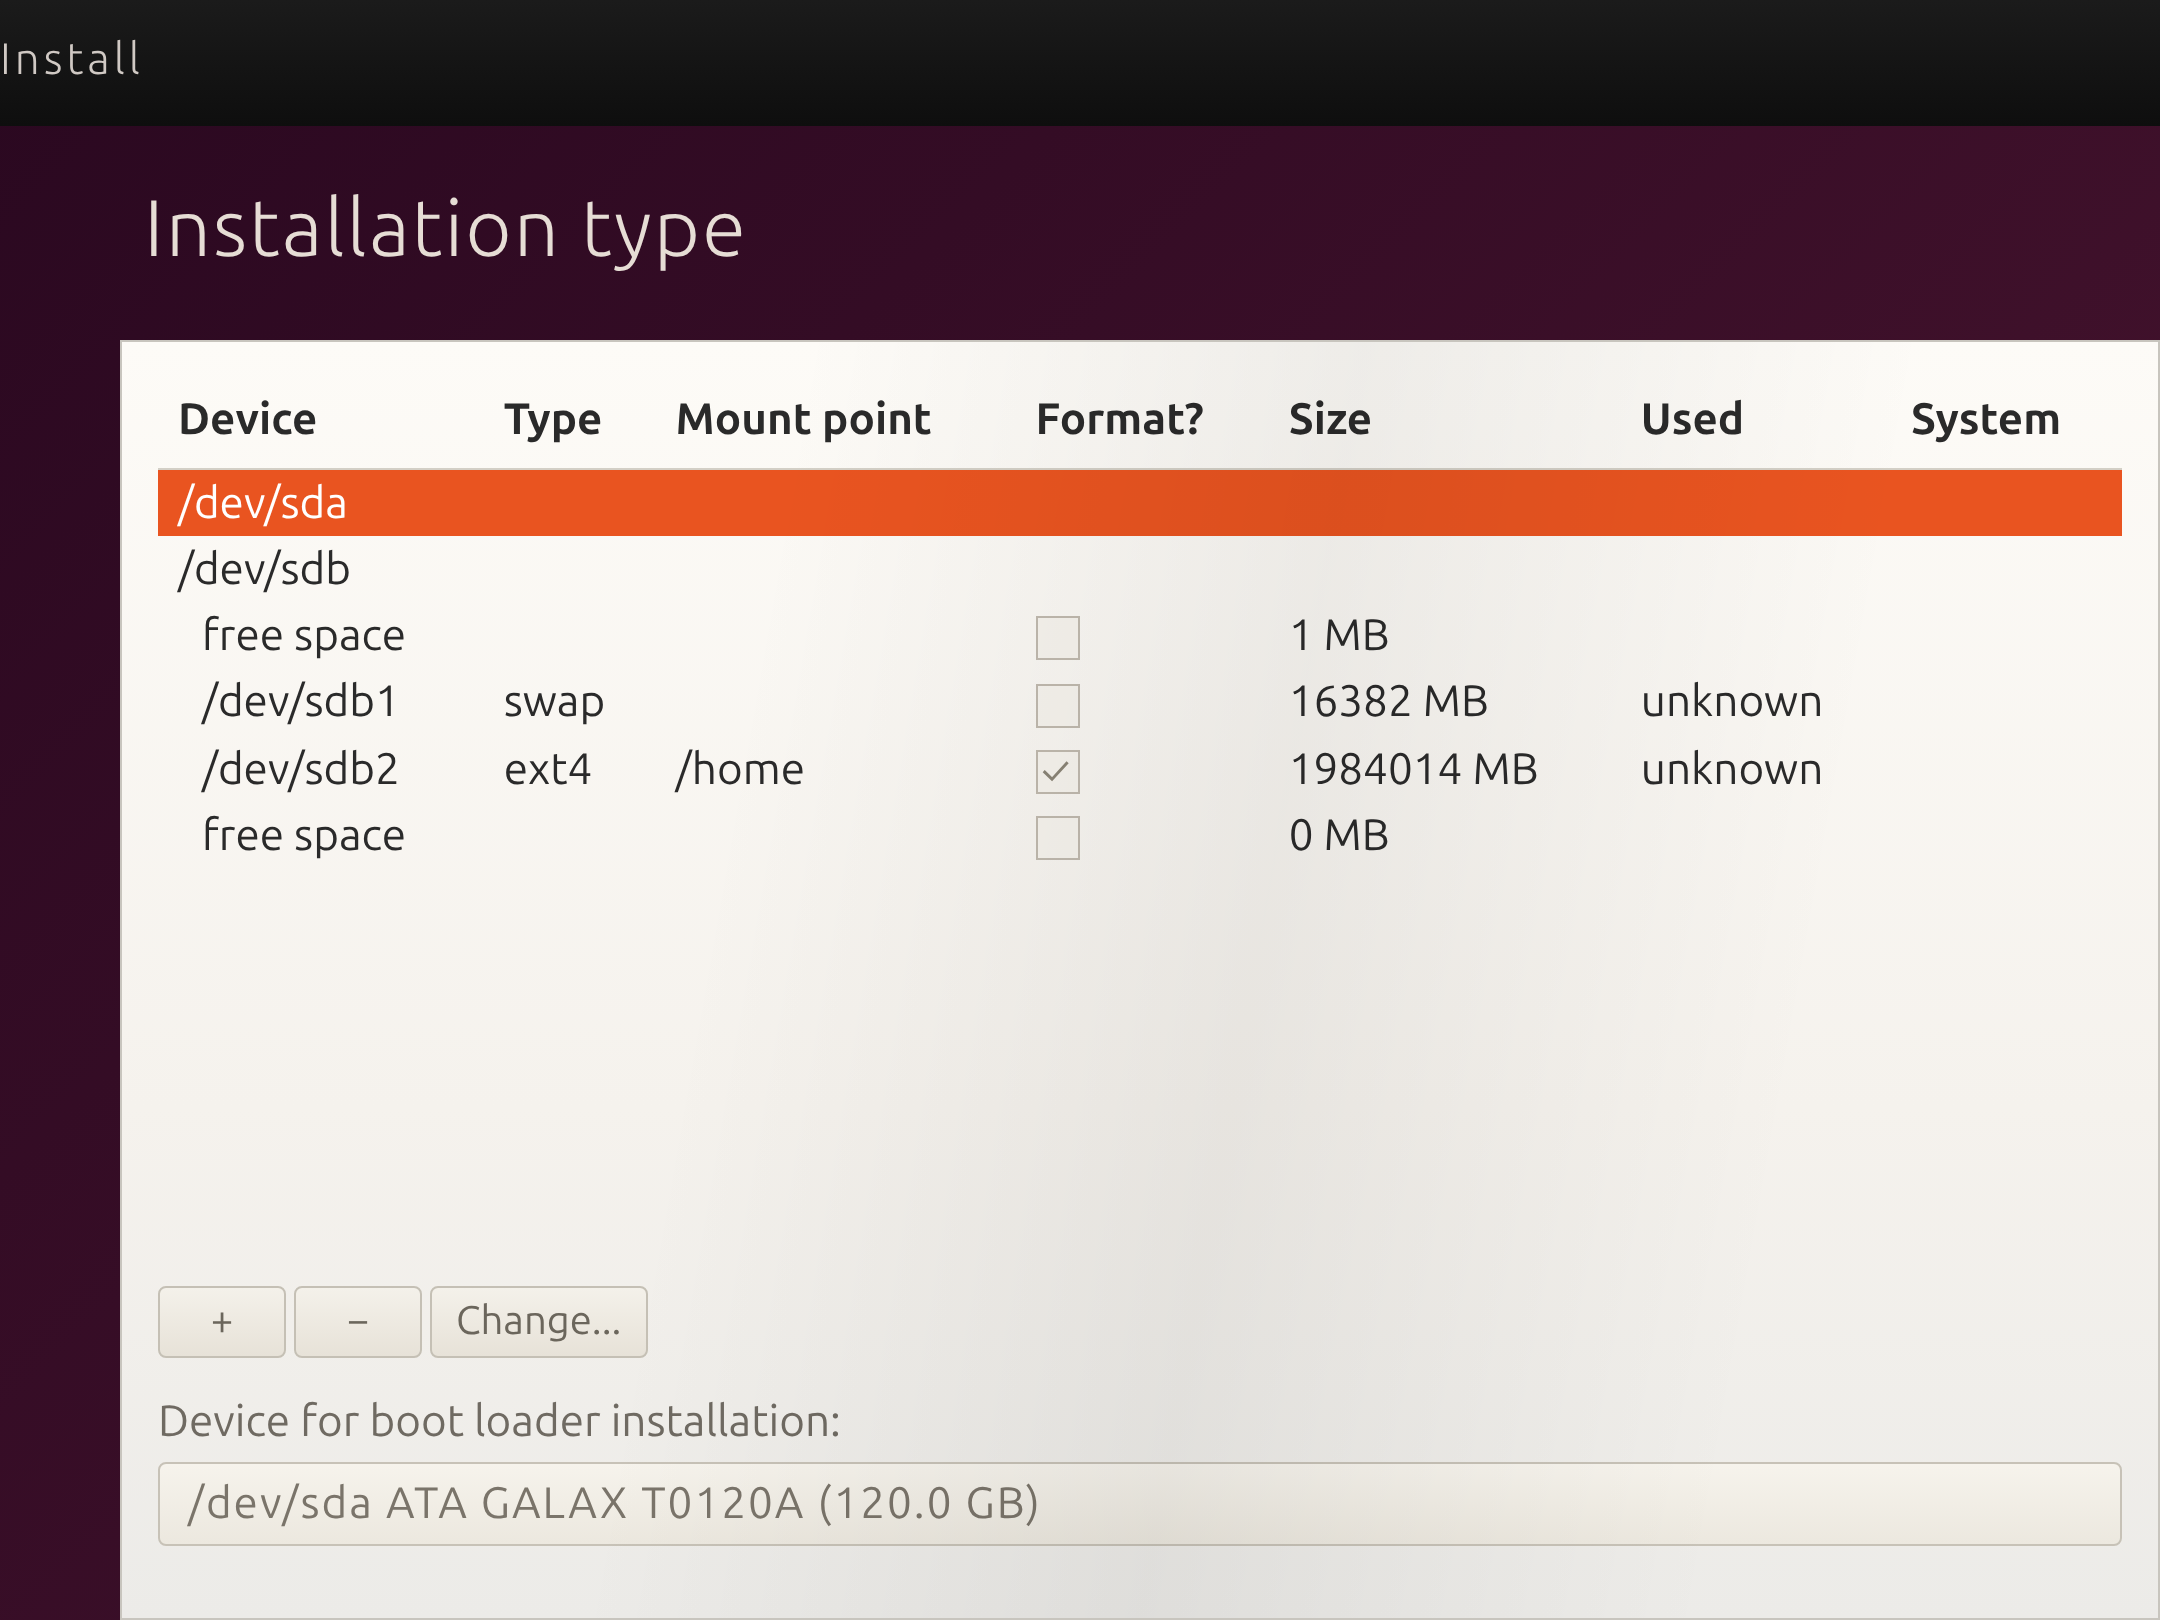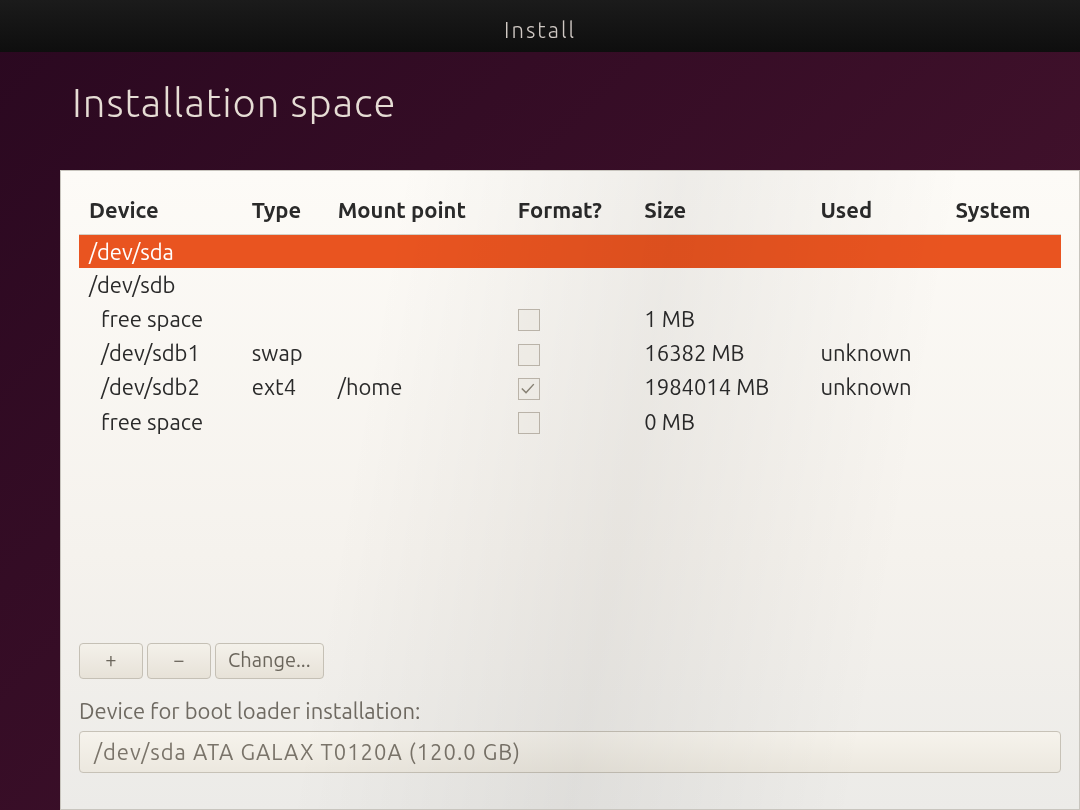--- a/index.html
+++ b/index.html
@@ -2,23 +2,23 @@
 <html><head>
 <meta charset="utf-8">
 <style>
   html,body{margin:0;padding:0;width:1080px;height:810px;overflow:hidden;
     font-family:"Ubuntu","DejaVu Sans",sans-serif;}
   body{
     background:linear-gradient(135deg,#2a0820 0%,#4a1530 100%);
     color:#e8e8e8;
   }
   .titlebar{
-    height:52px;
+    height:63px;
     background:linear-gradient(#1b1b1b,#0e0e0e);
-    text-align:center;
+    text-align:left;
     line-height:60px;
     font-size:22px;
     color:#d0c9c4;
     letter-spacing:2px;
     font-weight:300;
   }
   .heading{
     padding:28px 0 22px 72px;
     font-size:40px;
     font-weight:300;
@@ -92,21 +92,21 @@
     content:"";position:absolute;inset:0;
     background:linear-gradient(100deg,rgba(0,0,0,0) 30%,rgba(0,0,0,0.06) 55%,rgba(0,0,0,0) 80%);
     pointer-events:none;
   }
 </style>
 </head>
 <body>
 
 <div class="titlebar">Install</div>
 
-<div class="heading">Installation space</div>
+<div class="heading">Installation type</div>
 
 <div class="panel">
 
   <table class="part">
     <thead>
       <tr>
         <th>Device</th>
         <th>Type</th>
         <th>Mount point</th>
         <th>Format?</th>

